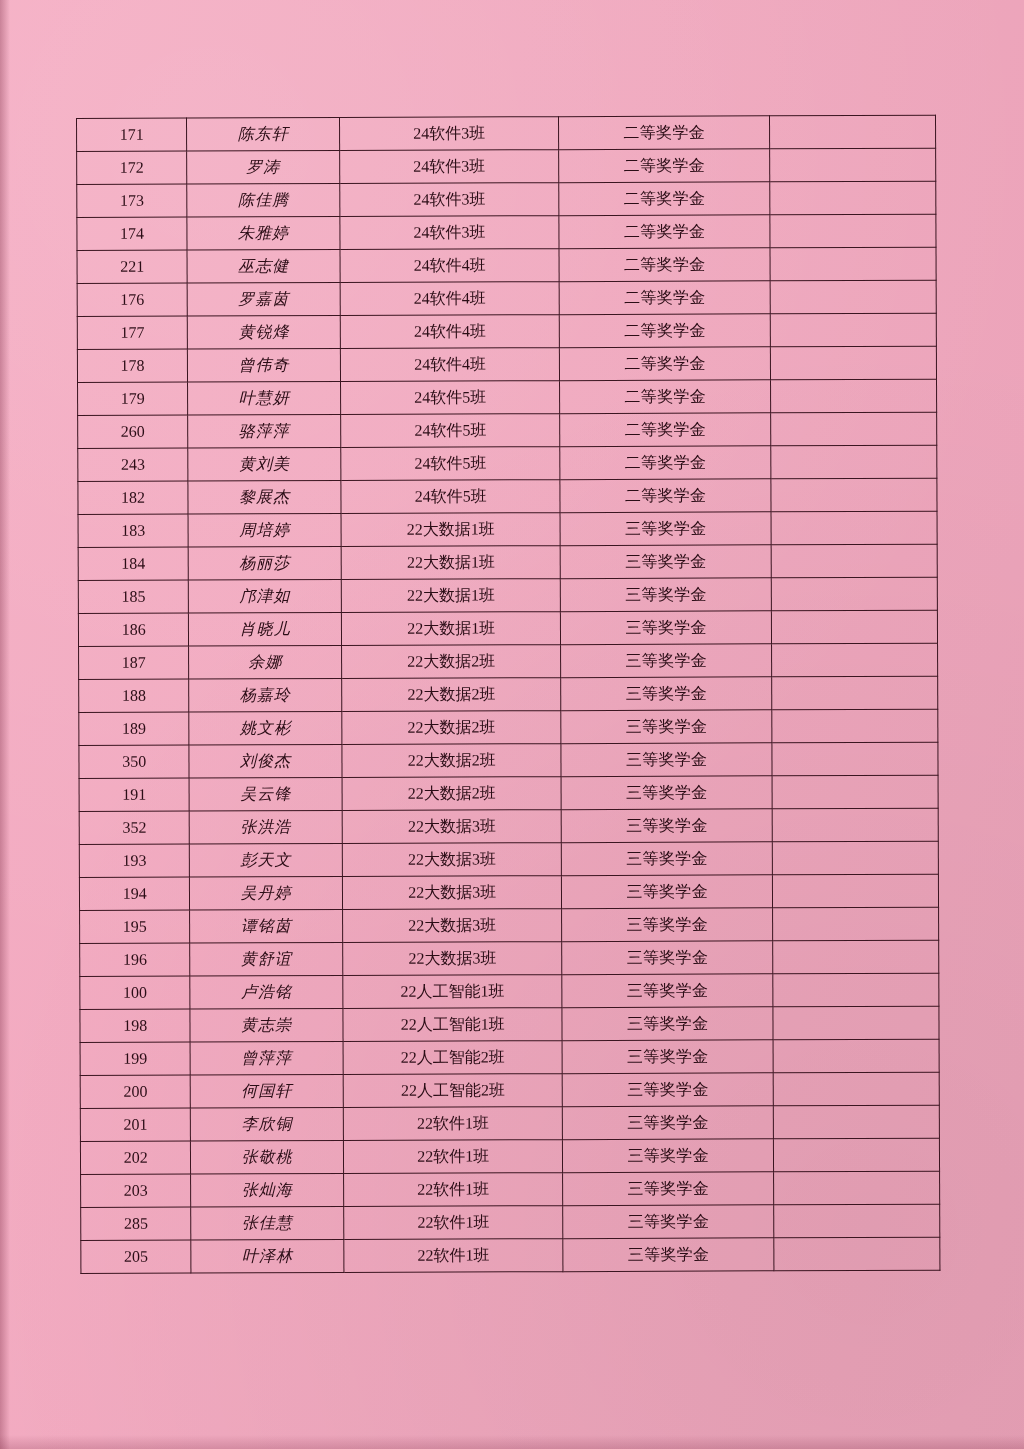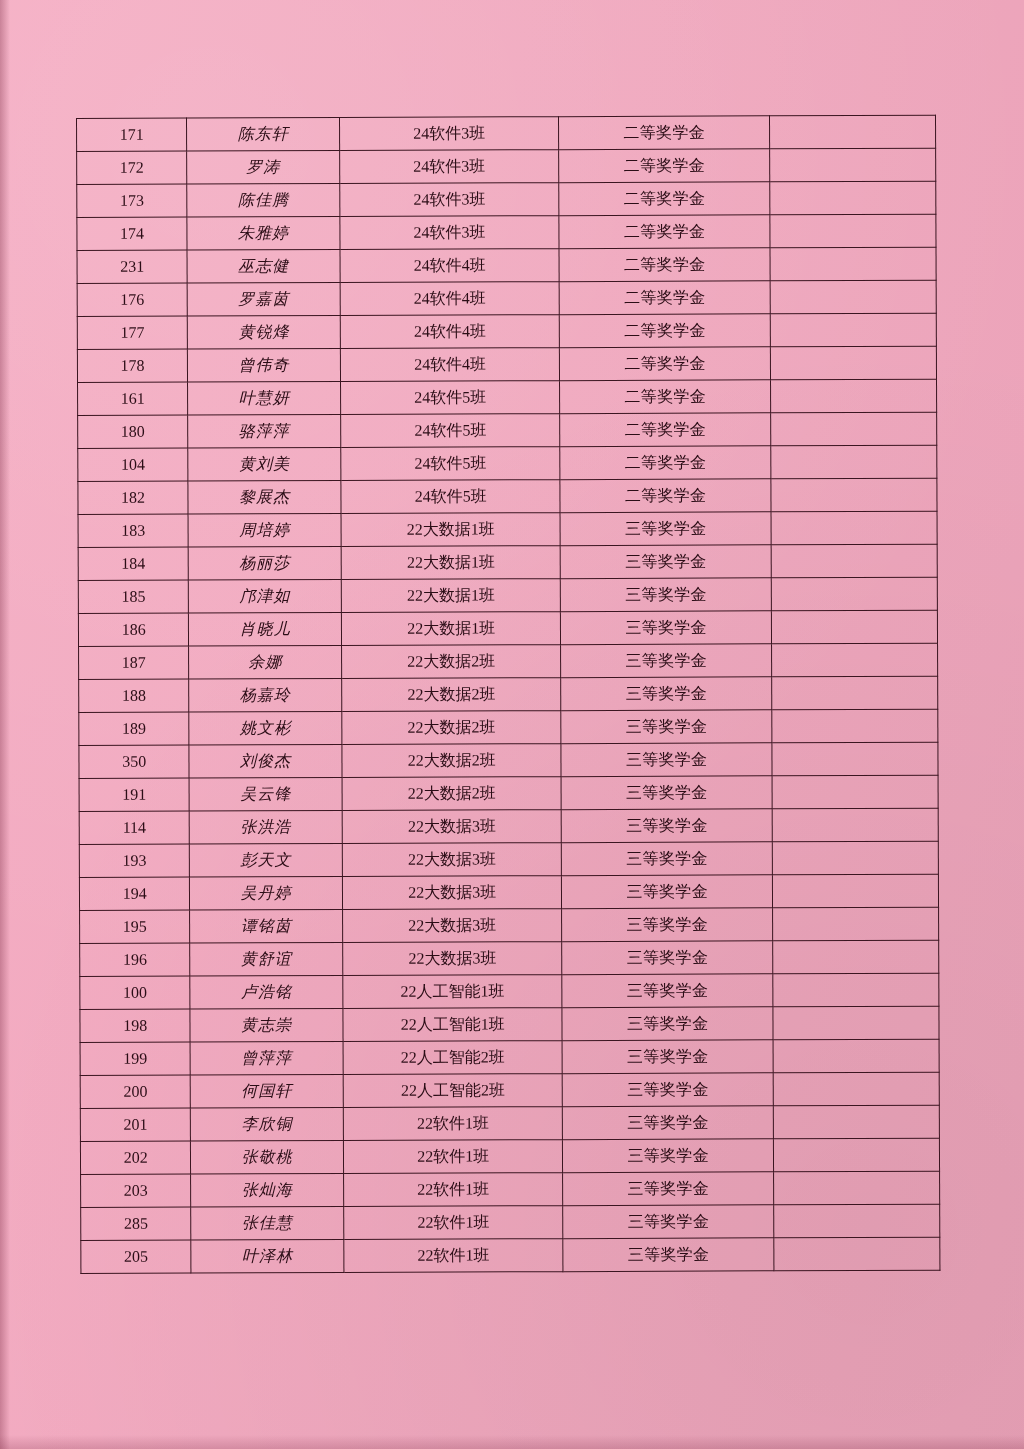--- a/index.html
+++ b/index.html
@@ -146,21 +146,21 @@
           </td>
           <td class="col-award">
             <span class="cellwrap">二等奖学金</span>
           </td>
           <td class="col-blank">
             <span class="cellwrap"></span>
           </td>
         </tr>
         <tr>
           <td class="col-no">
-            <span class="cellwrap">231</span>
+            <span class="cellwrap">221</span>
           </td>
           <td class="col-name">
             <span class="cellwrap">巫志健</span>
           </td>
           <td class="col-class">
             <span class="cellwrap">24软件4班</span>
           </td>
           <td class="col-award">
             <span class="cellwrap">二等奖学金</span>
           </td>
@@ -214,55 +214,55 @@
           </td>
           <td class="col-award">
             <span class="cellwrap">二等奖学金</span>
           </td>
           <td class="col-blank">
             <span class="cellwrap"></span>
           </td>
         </tr>
         <tr>
           <td class="col-no">
-            <span class="cellwrap">161</span>
+            <span class="cellwrap">179</span>
           </td>
           <td class="col-name">
             <span class="cellwrap">叶慧妍</span>
           </td>
           <td class="col-class">
             <span class="cellwrap">24软件5班</span>
           </td>
           <td class="col-award">
             <span class="cellwrap">二等奖学金</span>
           </td>
           <td class="col-blank">
             <span class="cellwrap"></span>
           </td>
         </tr>
         <tr>
           <td class="col-no">
-            <span class="cellwrap">180</span>
+            <span class="cellwrap">260</span>
           </td>
           <td class="col-name">
             <span class="cellwrap">骆萍萍</span>
           </td>
           <td class="col-class">
             <span class="cellwrap">24软件5班</span>
           </td>
           <td class="col-award">
             <span class="cellwrap">二等奖学金</span>
           </td>
           <td class="col-blank">
             <span class="cellwrap"></span>
           </td>
         </tr>
         <tr>
           <td class="col-no">
-            <span class="cellwrap">104</span>
+            <span class="cellwrap">243</span>
           </td>
           <td class="col-name">
             <span class="cellwrap">黄刘美</span>
           </td>
           <td class="col-class">
             <span class="cellwrap">24软件5班</span>
           </td>
           <td class="col-award">
             <span class="cellwrap">二等奖学金</span>
           </td>
@@ -435,21 +435,21 @@
           </td>
           <td class="col-award">
             <span class="cellwrap">三等奖学金</span>
           </td>
           <td class="col-blank">
             <span class="cellwrap"></span>
           </td>
         </tr>
         <tr>
           <td class="col-no">
-            <span class="cellwrap">114</span>
+            <span class="cellwrap">352</span>
           </td>
           <td class="col-name">
             <span class="cellwrap">张洪浩</span>
           </td>
           <td class="col-class">
             <span class="cellwrap">22大数据3班</span>
           </td>
           <td class="col-award">
             <span class="cellwrap">三等奖学金</span>
           </td>

